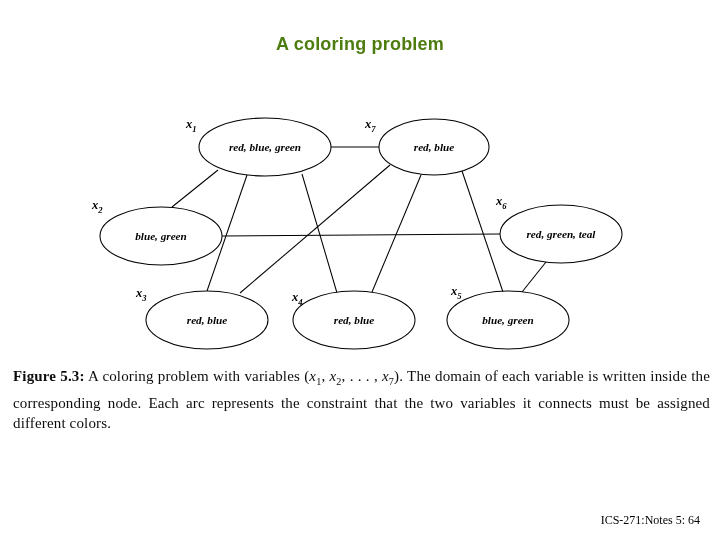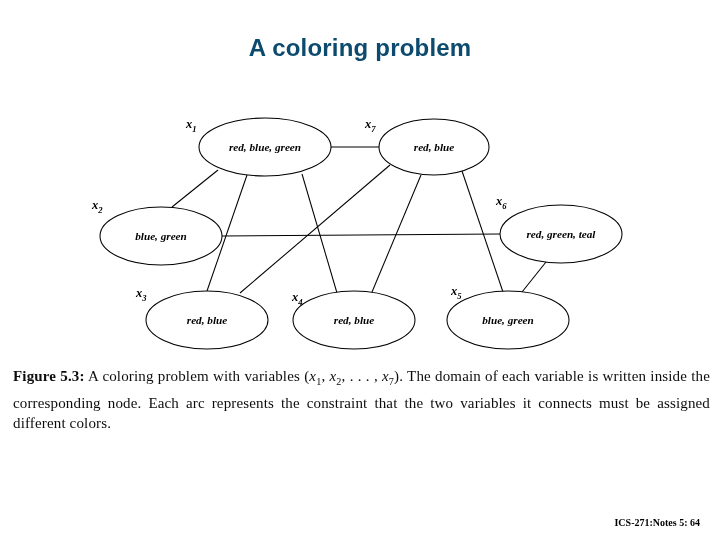--- a/index.html
+++ b/index.html
@@ -21,23 +21,23 @@
     height: 540px;
     background: #ffffff;
   }
   #slide-title {
     position: absolute;
     left: 0;
     top: 34px;
     width: 720px;
     text-align: center;
     font-family: "Liberation Sans", sans-serif;
-    font-size: 24px;
+    font-size: 18px;
     font-weight: bold;
-    color: #0c4a6e;
+    color: #4d7c0f;
     letter-spacing: 0.2px;
   }
   #figure-area {
     position: absolute;
     left: 0;
     top: 92px;
     width: 720px;
     height: 270px;
   }
   #figure-svg {
@@ -94,22 +94,22 @@
   }
   #caption .mathvar sub {
     font-style: normal;
     font-size: 0.68em;
   }
   #footer {
     position: absolute;
     right: 20px;
     bottom: 12px;
     font-family: "Liberation Serif", serif;
-    font-size: 10px;
-    font-weight: bold;
+    font-size: 12px;
+    font-weight: normal;
     color: #000000;
     text-align: right;
   }
 </style>
 </head>
 <body>
 
 <div id="slide">
 
   <div id="slide-title">A coloring problem</div>

